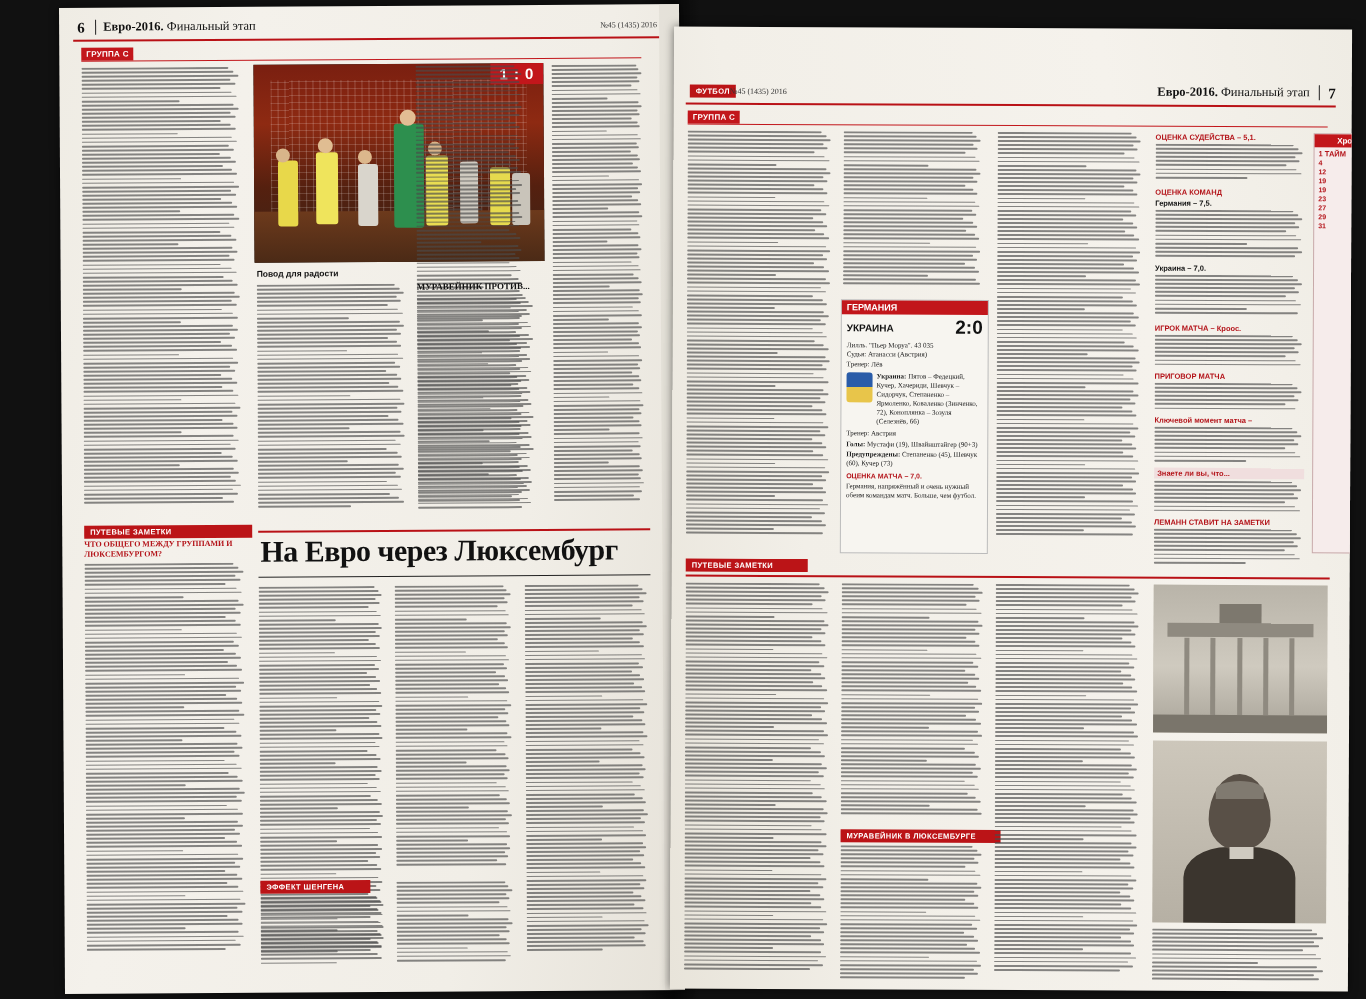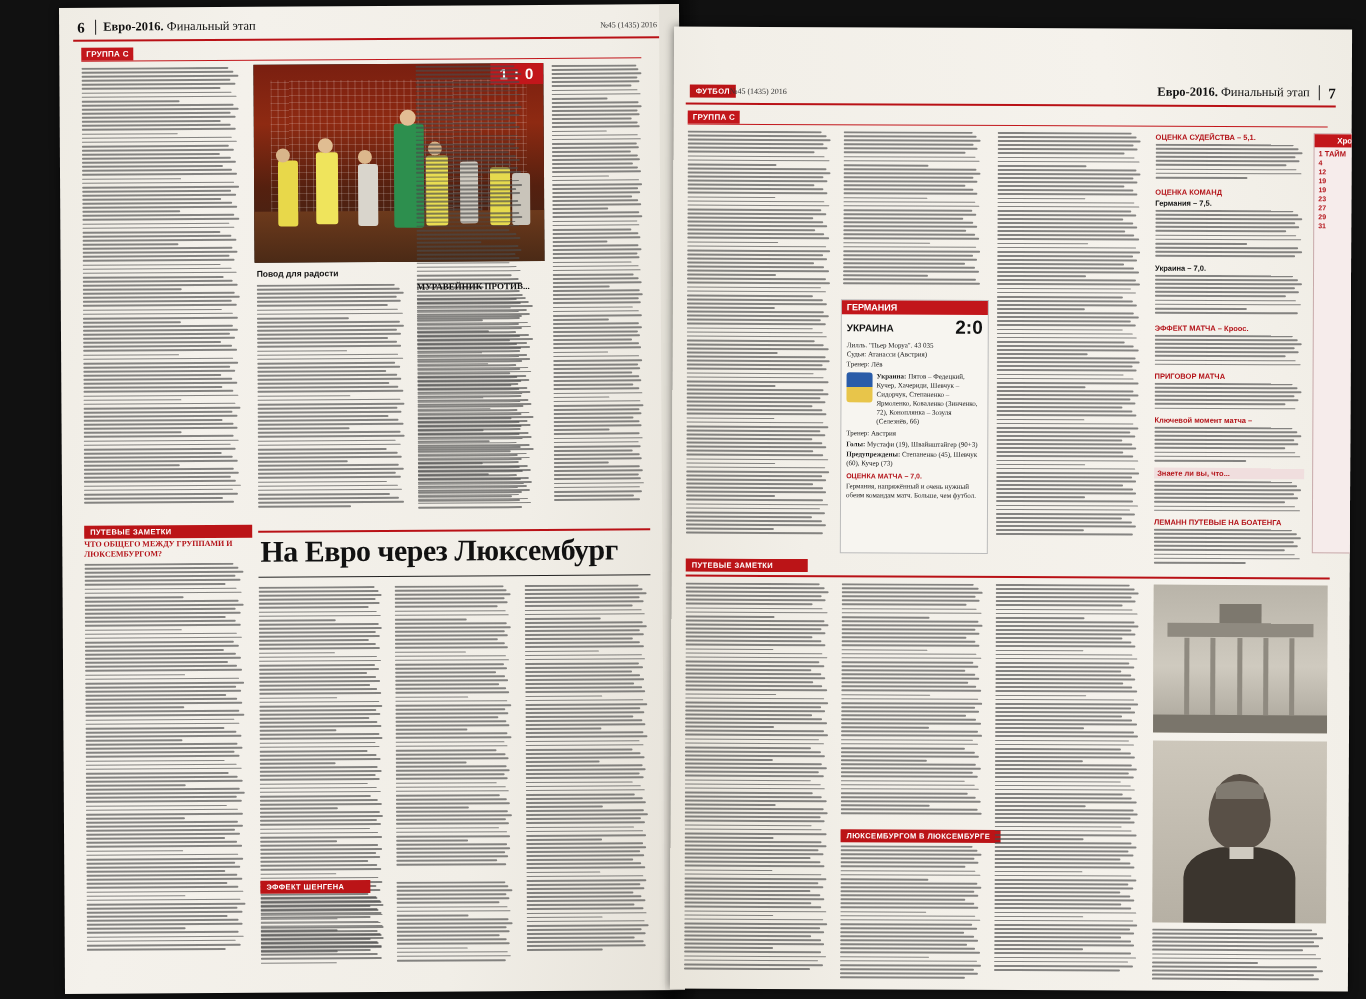--- a/index.html
+++ b/index.html
@@ -1357,21 +1357,21 @@
           <div class="ln" style="width:95%"></div>
           <div class="ln" style="width:98%"></div>
           <div class="ln" style="width:93%"></div>
           <div class="ln" style="width:96%"></div>
           <div class="ln" style="width:87%"></div>
           <div class="ln" style="width:94%"></div>
           <div class="ln" style="width:97%"></div>
           <div class="ln" style="width:61%"></div>
           <div class="ln" style="width:95%"></div>
         </div>
-      <div class="sb-t" style="margin-top:3px;">ЭФФЕКТ МАТЧА – Кроос.</div>
+      <div class="sb-t" style="margin-top:3px;">ИГРОК МАТЧА – Кроос.</div>
       <div class="col dense" style="position:relative;width:150px;height:34px;">
           <div class="ln" style="width:92%"></div>
           <div class="ln" style="width:95%"></div>
           <div class="ln" style="width:98%"></div>
           <div class="ln" style="width:93%"></div>
           <div class="ln" style="width:96%"></div>
           <div class="ln" style="width:87%"></div>
           <div class="ln" style="width:94%"></div>
           <div class="ln" style="width:97%"></div>
         </div>
@@ -1401,21 +1401,21 @@
       <div class="col dense" style="position:relative;width:150px;height:34px;">
           <div class="ln" style="width:92%"></div>
           <div class="ln" style="width:95%"></div>
           <div class="ln" style="width:98%"></div>
           <div class="ln" style="width:93%"></div>
           <div class="ln" style="width:96%"></div>
           <div class="ln" style="width:87%"></div>
           <div class="ln" style="width:94%"></div>
           <div class="ln" style="width:97%"></div>
         </div>
-      <div class="sb-t" style="margin-top:3px;">ЛЕМАНН ПУТЕВЫЕ НА БОАТЕНГА</div>
+      <div class="sb-t" style="margin-top:3px;">ЛЕМАНН СТАВИТ НА ЗАМЕТКИ</div>
       <div class="col dense" style="position:relative;width:150px;height:40px;">
           <div class="ln" style="width:92%"></div>
           <div class="ln" style="width:95%"></div>
           <div class="ln" style="width:98%"></div>
           <div class="ln" style="width:93%"></div>
           <div class="ln" style="width:96%"></div>
           <div class="ln" style="width:87%"></div>
           <div class="ln" style="width:94%"></div>
           <div class="ln" style="width:97%"></div>
           <div class="ln" style="width:61%"></div>
@@ -1611,21 +1611,21 @@
         <div class="ln" style="width:86%"></div>
         <div class="ln" style="width:93%"></div>
         <div class="ln" style="width:96%"></div>
         <div class="ln" style="width:88%"></div>
         <div class="ln" style="width:94%"></div>
         <div class="ln" style="width:97%"></div>
         <div class="ln" style="width:62%"></div>
         <div class="ln" style="width:95%"></div>
         <div class="ln" style="width:98%"></div>
       </div>
-    <div class="redbar" style="left:170px;top:802px;width:148px;">ЛЮКСЕМБУРГОМ В ЛЮКСЕМБУРГЕ</div>
+    <div class="redbar" style="left:170px;top:802px;width:148px;">МУРАВЕЙНИК В ЛЮКСЕМБУРГЕ</div>
     <div class="col dense" style="left:170px;top:818px;width:144px;height:140px;">
         <div class="ln" style="width:92%"></div>
         <div class="ln" style="width:95%"></div>
         <div class="ln" style="width:98%"></div>
         <div class="ln" style="width:93%"></div>
         <div class="ln" style="width:96%"></div>
         <div class="ln" style="width:87%"></div>
         <div class="ln" style="width:94%"></div>
         <div class="ln" style="width:97%"></div>
         <div class="ln" style="width:61%"></div>

